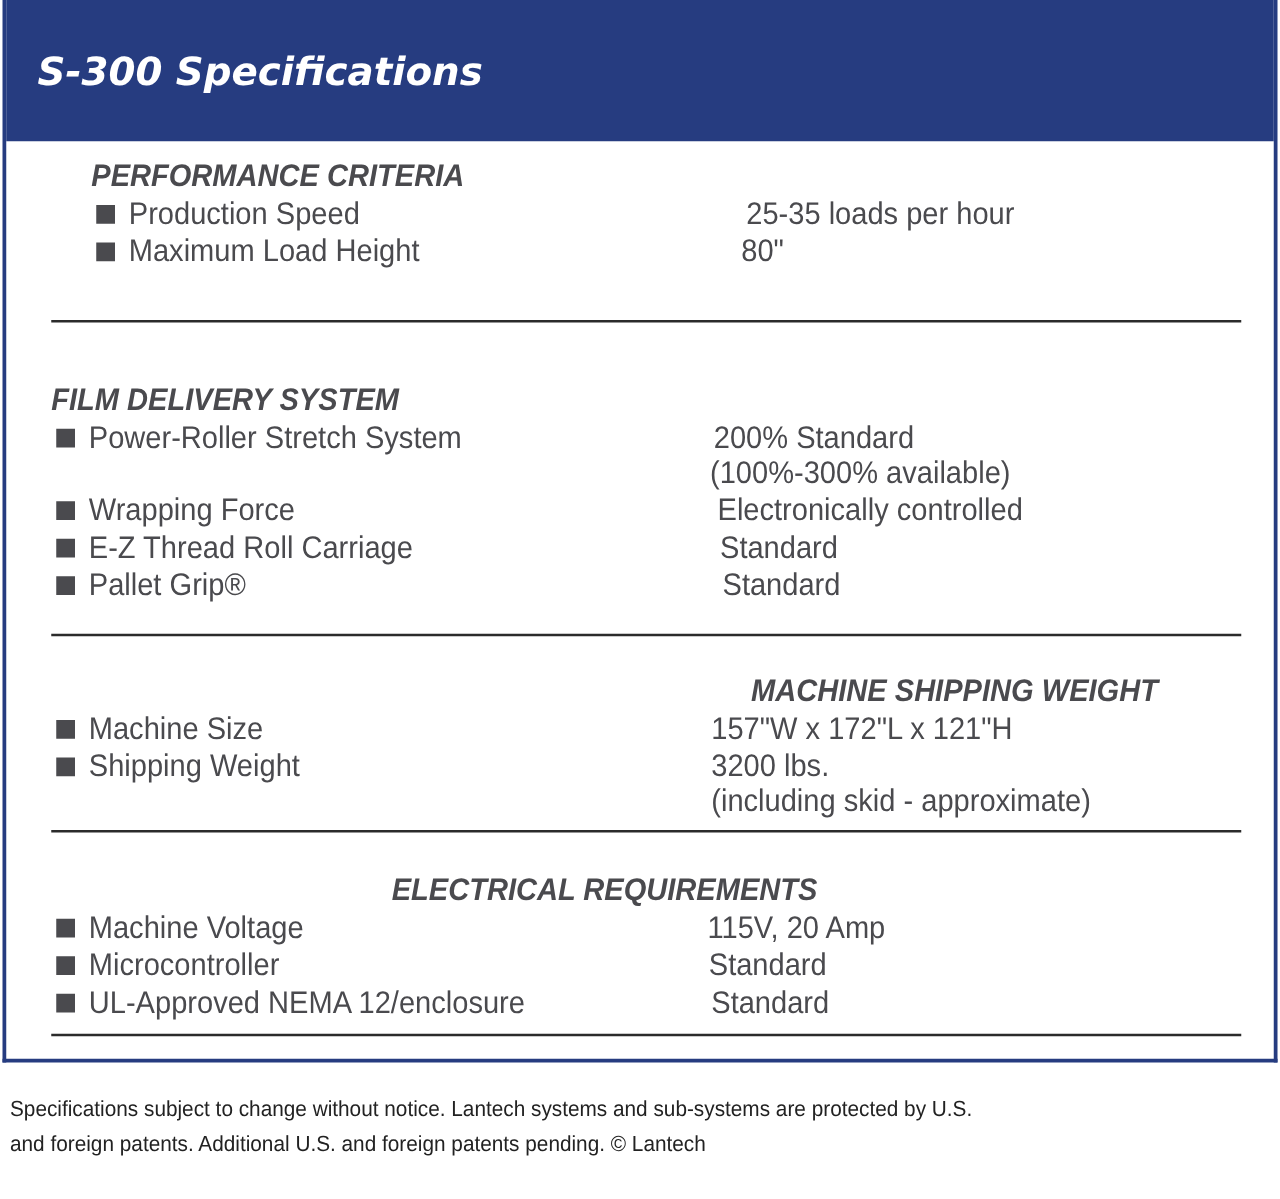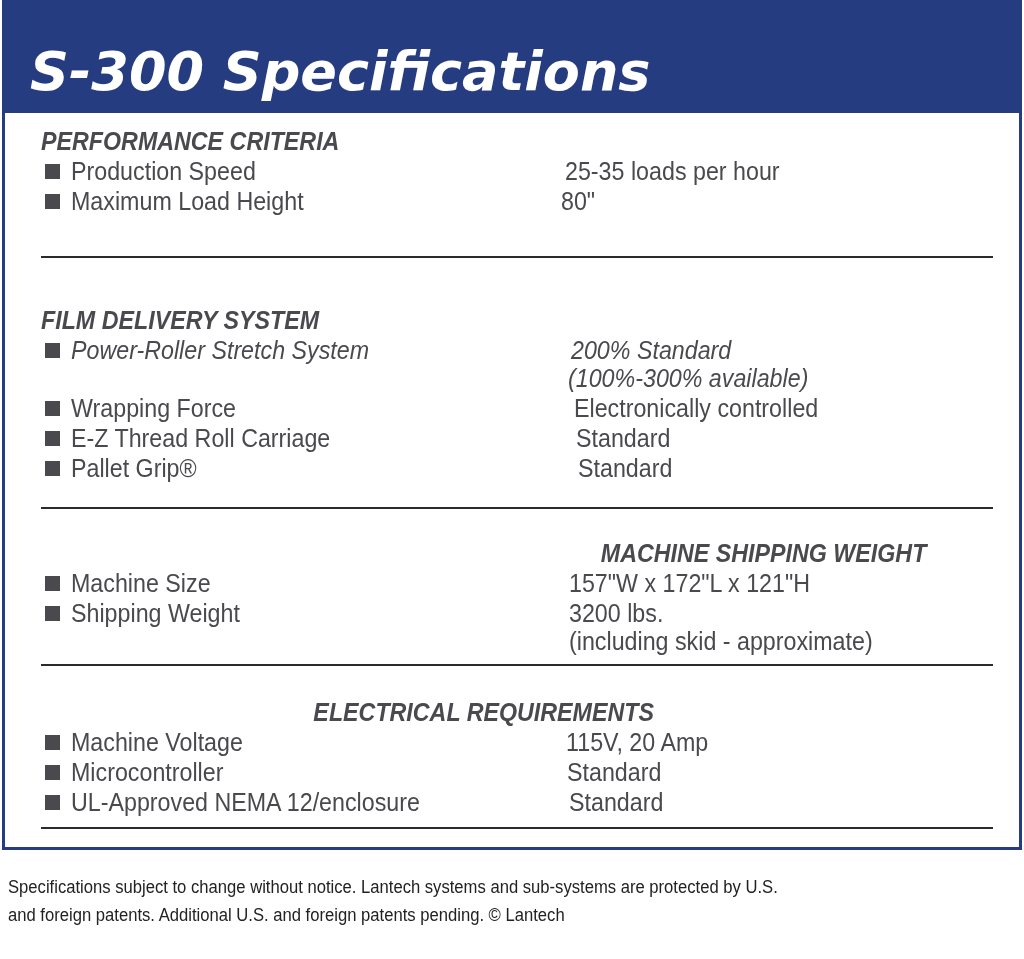--- a/index.html
+++ b/index.html
@@ -8,21 +8,21 @@
     position: absolute; left: 2px; top: 0; width: 1014px; height: 847px;
     border: 3px solid #263c80; border-top: none; background: #ffffff;
   }
   .header {
     position: absolute; left: 0; top: 0; width: 1014px; height: 113px;
     background: #263c80;
   }
   .title {
     position: absolute; left: 25px; top: 40px;
     font-family: "DejaVu Sans", sans-serif; font-weight: bold; font-style: italic;
-    font-size: 54px; color: #ffffff; letter-spacing: 0px; white-space: nowrap;
+    font-size: 31px; color: #ffffff; letter-spacing: 0px; white-space: nowrap;
   }
   .section { position: absolute; left: 36px; width: 952px; }
   .sec-head {
     font-family: "Liberation Sans", sans-serif; font-weight: bold; font-style: italic;
     font-size: 25px; color: #4a4a4e; height: 30px; line-height: 30px; white-space: nowrap;
     transform: scaleX(0.93); transform-origin: left center;
   }
   .row { position: relative; height: 30px; line-height: 30px; }
   .bullet {
     position: absolute; left: 4px; top: 8px; width: 15px; height: 15px; background: #4a4a4e;
@@ -41,38 +41,38 @@
   }
 </style>
 </head>
 <body>
 
 <div class="panel">
   <div class="header">
     <div class="title">S-300 Specifications</div>
   </div>
 
-  <div class="section" style="top:126px;">
+  <div class="section" style="top:126px;margin-left:32px;">
     <div class="sec-head">PERFORMANCE CRITERIA</div>
     <div class="row">
       <span class="bullet"></span>
       <span class="label">Production Speed</span>
       <span class="value" style="left:524px;">25-35 loads per hour</span>
     </div>
     <div class="row">
       <span class="bullet"></span>
       <span class="label">Maximum Load Height</span>
       <span class="value" style="left:520px;">80"</span>
     </div>
   </div>
   <div class="rule" style="top:256px;"></div>
 
   <div class="section" style="top:288px;margin-top:17px;">
     <div class="sec-head">FILM DELIVERY SYSTEM</div>
-    <div class="row" style="height:58px;font-style:italic;">
+    <div class="row" style="height:58px;">
       <span class="bullet"></span>
       <span class="label">Power-Roller Stretch System</span>
       <span class="value" style="left:530px;">200% Standard</span>
       <span class="value" style="left:527px; top:28px;">(100%-300% available)</span>
     </div>
     <div class="row">
       <span class="bullet"></span>
       <span class="label">Wrapping Force</span>
       <span class="value" style="left:533px;">Electronically controlled</span>
     </div>

